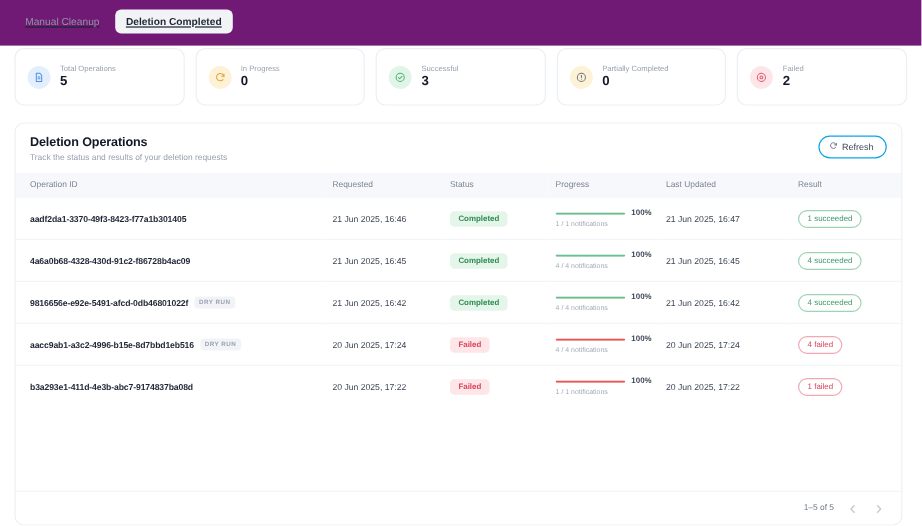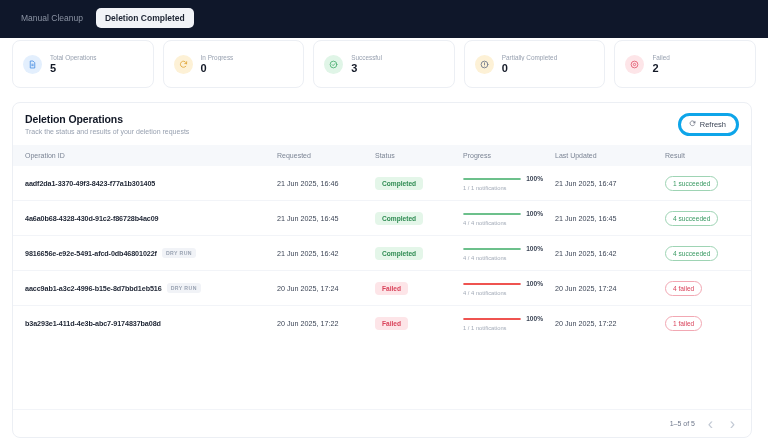--- a/index.html
+++ b/index.html
@@ -32,21 +32,22 @@
     letter-spacing: -0.4px;
     color: #121826;
   }
 
   
   .tabs {
     display: flex;
     align-items: center;
     gap: 4px;
     padding: 8px 12px 10px 12px;
-    background: #0f172a;
+    background: #701a75;
+    text-decoration: underline;
   }
   .tab {
     font-size: 8.5px;
     color: #8b93a3;
     padding: 5px 9px;
     border-radius: 5px;
     background: transparent;
     white-space: nowrap;
     cursor: pointer;
   }
@@ -121,21 +122,21 @@
     color: #121826;
     letter-spacing: -0.1px;
   }
   .panel-sub {
     font-size: 7px;
     color: #98a1b0;
     margin-top: 3px;
   }
   .refresh-btn {
     display: flex; align-items: center; gap: 4px;
-    border: 3px solid #0ea5e9;
+    border: 1px solid #0ea5e9;
     border-radius: 13px;
     padding: 4px 10px 4px 8px;
     background: #fff;
     font-size: 7.5px;
     color: #3d4657;
     cursor: pointer;
     white-space: nowrap;
   }
 
   

